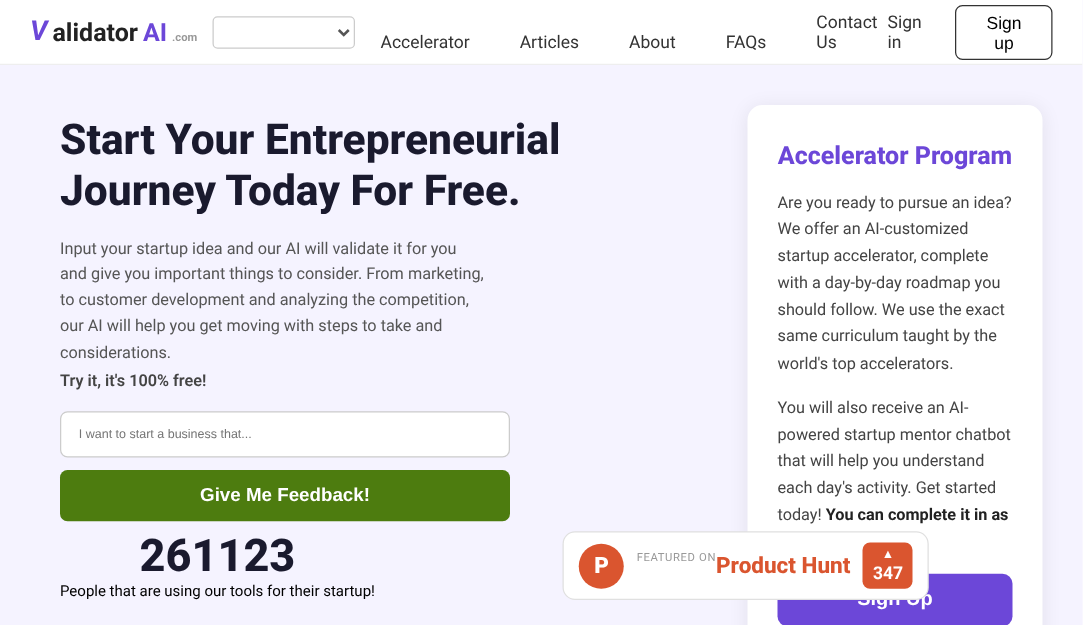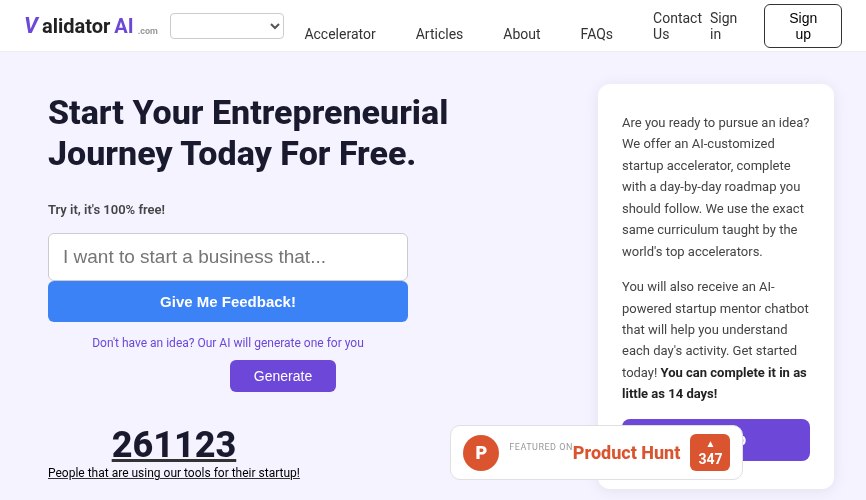--- a/index.html
+++ b/index.html
@@ -95,52 +95,52 @@
       display: flex;
       height: calc(500px - 52px);
       background: #f5f3ff;
       padding: 0;
     }
     .hero-title {
       font-size: 34px;
       font-weight: 800;
       color: #1a1a2e;
       line-height: 1.2;
-      margin-bottom: 28px;
+      margin-bottom: 16px;
     }
     .hero-subtitle {
       font-size: 13px;
       color: #555;
       line-height: 1.6;
       max-width: 340px;
       margin-bottom: 4px;
     }
     .hero-cta-text {
       font-size: 13px;
       color: #444;
       font-weight: 600;
       margin-bottom: 16px;
     }
     .search-input {
       width: 100%;
       max-width: 360px;
       padding: 12px 14px;
       border: 1.5px solid #ccc;
       border-radius: 6px;
-      font-size: 19px;
+      font-size: 10px;
       color: #999;
       background: #fff;
       outline: none;
-      margin-bottom: 0;
+      margin-bottom: 10px;
     }
     .feedback-btn {
       width: 100%;
       max-width: 360px;
       padding: 12px;
-      background: #3b82f6;
+      background: #4d7c0f;
       color: #fff;
       border: none;
       border-radius: 6px;
       font-size: 15px;
       font-weight: 700;
       cursor: pointer;
       margin-bottom: 14px;
     }
     .no-idea-text {
       font-size: 12px;
@@ -166,21 +166,20 @@
     .bottom-stats {
       display: flex;
       align-items: flex-end;
       justify-content: space-between;
       padding: 0 48px 20px 48px;
       background: #f5f3ff;
       position: absolute;
       bottom: 0;
       left: 0;
       width: 50%;
-      text-decoration: underline;
     }
     .stat-block {
       display: flex;
       flex-direction: column;
       align-items: center;
     }
     .stat-number {
       font-size: 36px;
       font-weight: 800;
       color: #1a1a2e;
@@ -334,29 +333,31 @@
     <span class="sign-in">Sign in</span>
     <button class="sign-up-btn">Sign up</button>
   </div>
 </nav>
 
 <div class="main">
   <div class="main-content-wrapper">
 
     <div class="left-content">
       <h1 class="hero-title">Start Your Entrepreneurial Journey Today For Free.</h1>
+      <p class="hero-subtitle">Input your startup idea and our AI will validate it for you and give you important things to consider. From marketing, to customer development and analyzing the competition, our AI will help you get moving with steps to take and considerations.</p>
       <p class="hero-cta-text">Try it, it's 100% free!</p>
       <input class="search-input" type="text" placeholder="I want to start a business that..." style="">
       <button class="feedback-btn">Give Me Feedback!</button>
       <p class="no-idea-text">Don't have an idea? Our AI will generate one for you</p>
       <button class="generate-btn">Generate</button>
     </div>
 
     <div class="right-panel">
       <div class="card">
+        <div class="card-title">Accelerator Program</div>
         <div class="card-body">Are you ready to pursue an idea? We offer an AI-customized startup accelerator, complete with a day-by-day roadmap you should follow. We use the exact same curriculum taught by the world's top accelerators.</div>
         <div class="card-body"><span>You will also receive an AI-powered startup mentor chatbot that will help you understand each day's activity. Get started today! </span><strong>You can complete it in as little as 14 days!</strong></div>
         <button class="card-signup-btn">Sign Up</button>
       </div>
     </div>
 
     <div class="bottom-stats">
       <div class="stat-block">
         <span class="stat-number">261123</span>
         <span class="stat-label">People that are using our tools for their startup!</span>

